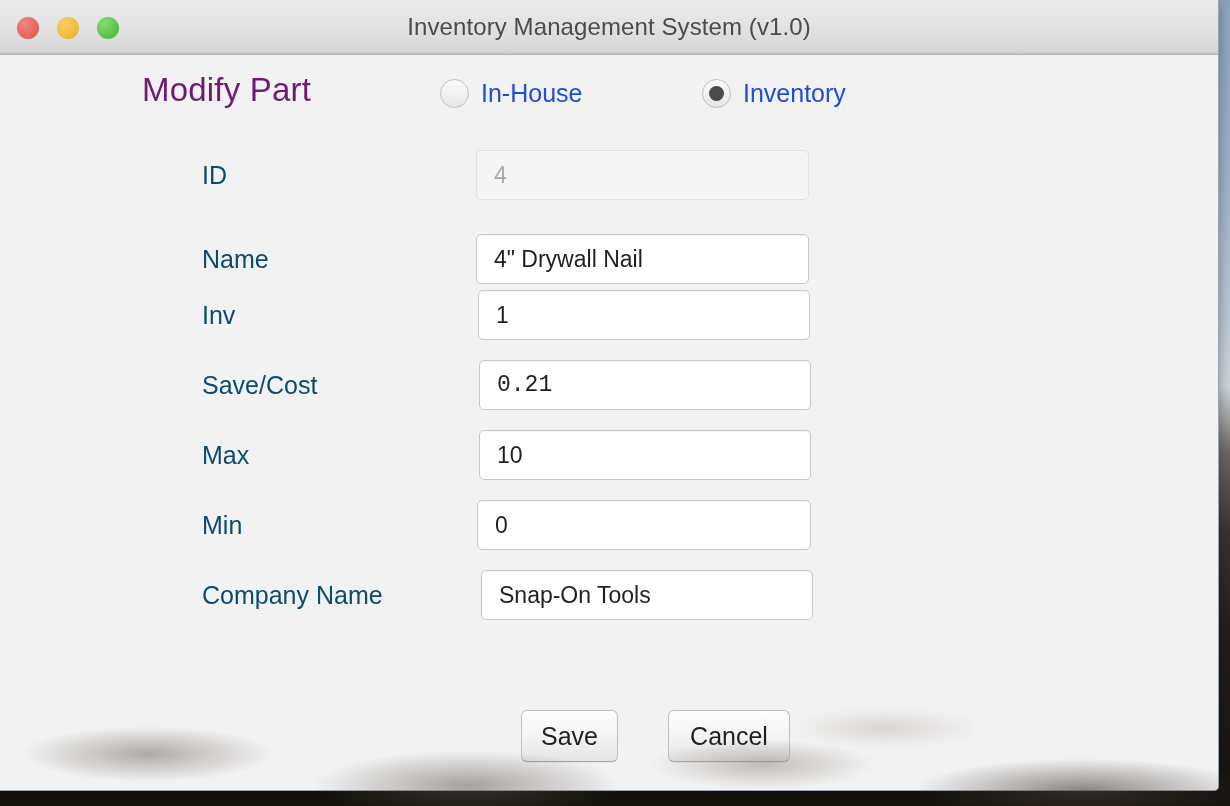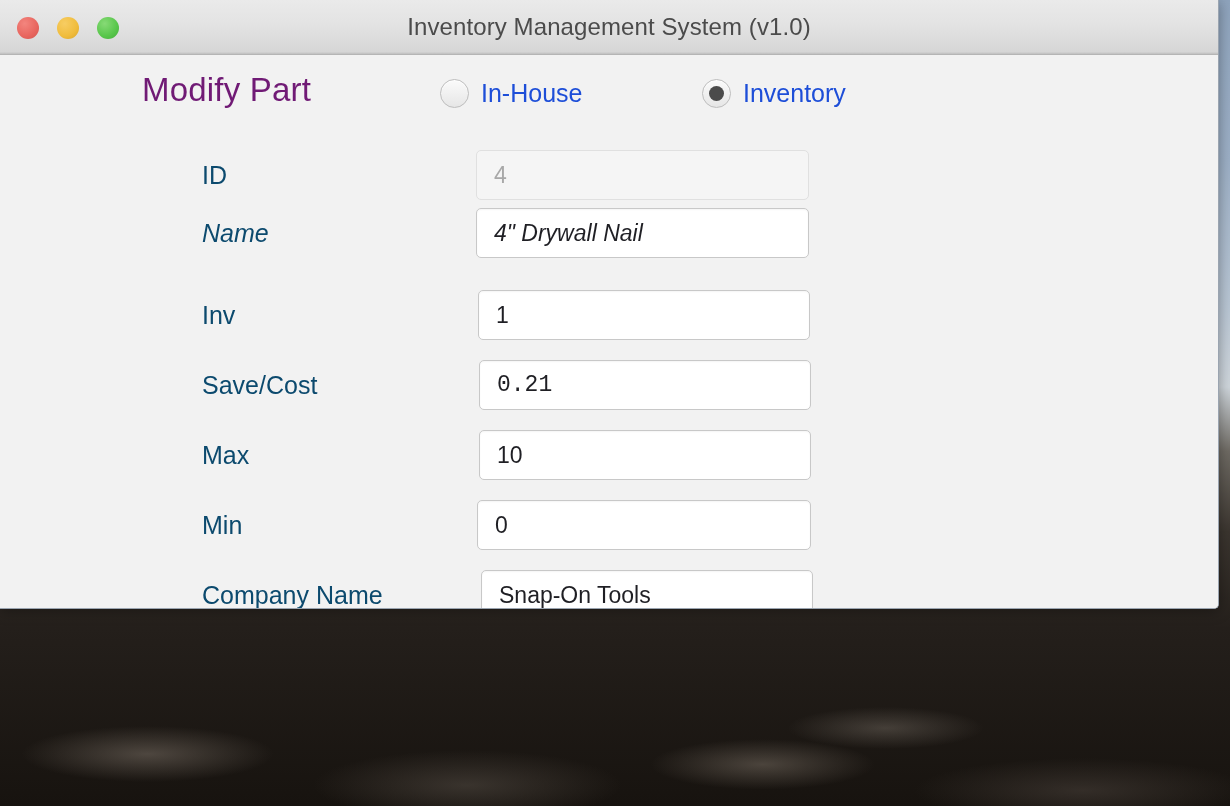--- a/index.html
+++ b/index.html
@@ -36,21 +36,21 @@
       radial-gradient(ellipse 140px 30px at 72% 70%, rgba(160,150,138,.30), transparent 70%);
     pointer-events: none;
   }
 
   
   #window {
     position: absolute;
     left: 0px;
     top: 0px;
     width: 1219px;
-    height: 609px;
+    height: 791px;
     background: #f2f2f2;
     border: 1px solid #9aa4b0;
     border-top: none;
     border-left: none;
     border-bottom-right-radius: 5px;
     box-shadow: 0 2px 14px rgba(0,0,0,.35);
     overflow: hidden;
   }
 
   
@@ -236,21 +236,21 @@
           </span>
           <span class="radio-label">Inventory</span>
         </div>
       </div>
 
       <div class="row" id="row-0" style="left:202px; right:0; top:95px;">
         <span class="lbl">ID</span>
         <span class="field disabled" style="left: 274px; width: 333px;">4</span>
       </div>
 
-      <div class="row" id="row-1" style="left:202px; right:0; top:153px;font-style:italic;">
+      <div class="row" id="row-1" style="left:202px; right:0; top:179px;">
         <span class="lbl">Name</span>
         <span class="field" style="left: 274px; width: 333px;">4" Drywall Nail</span>
       </div>
 
       <div class="row" id="row-2" style="left:202px; right:0; top:235px;">
         <span class="lbl">Inv</span>
         <span class="field" style="left: 276px; width: 332px;">1</span>
       </div>
 
       <div class="row" id="row-3" style="left:202px; right:0; top:305px;">

